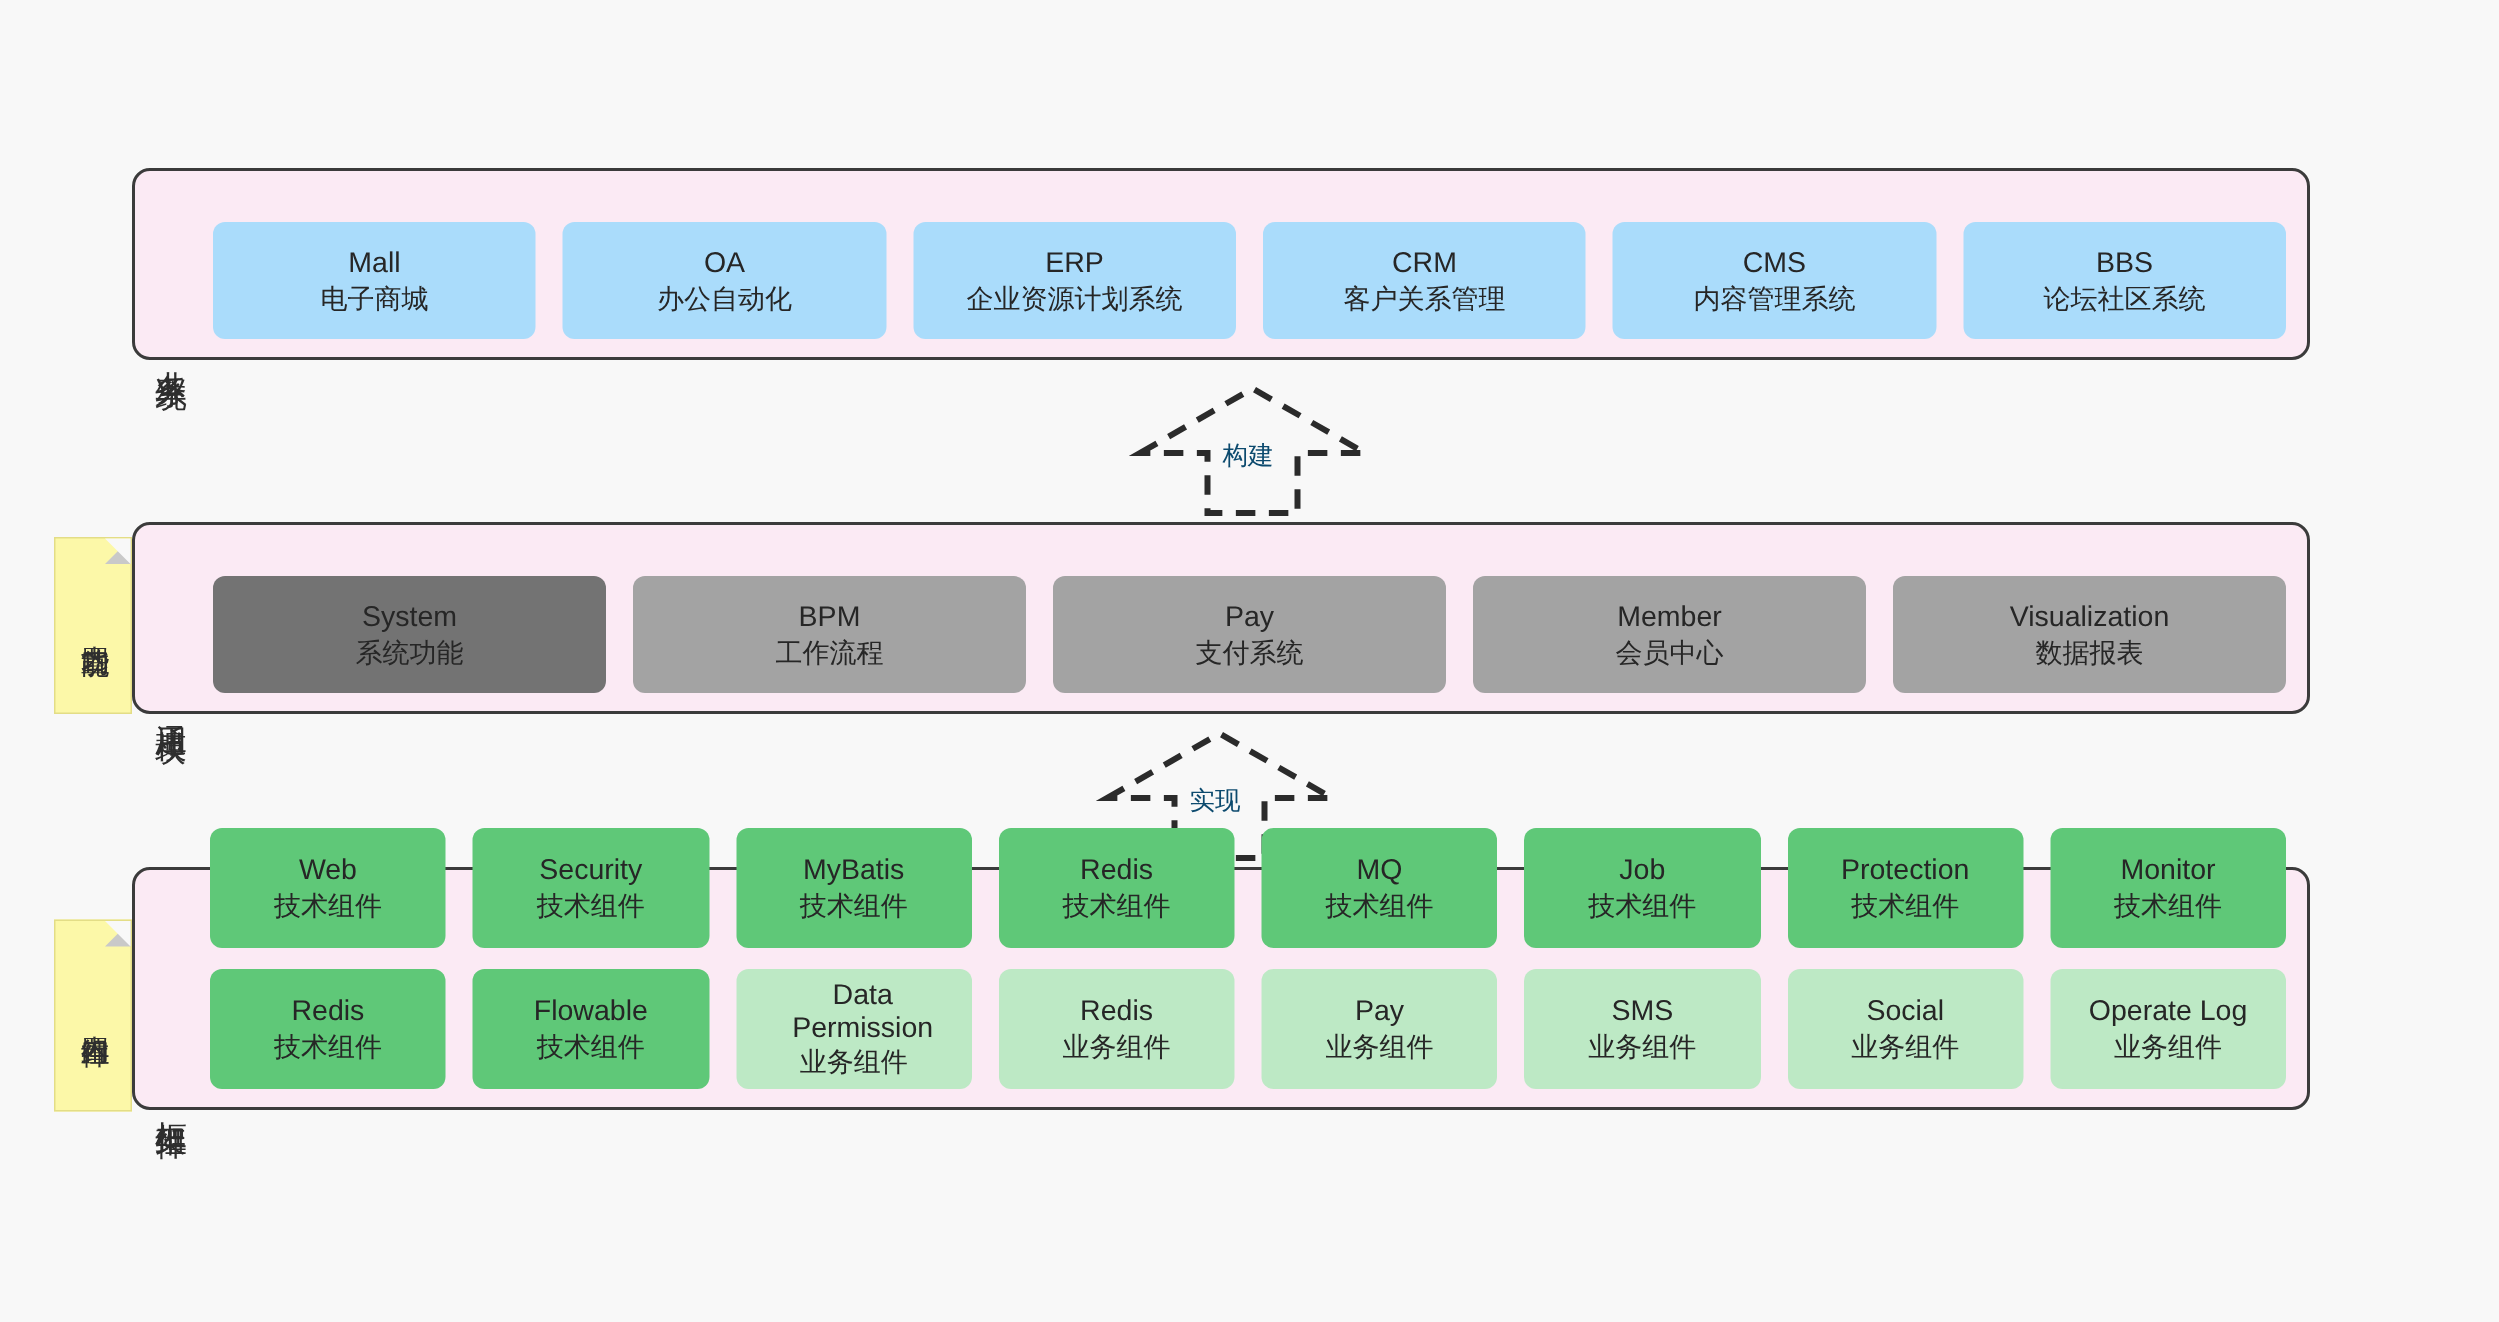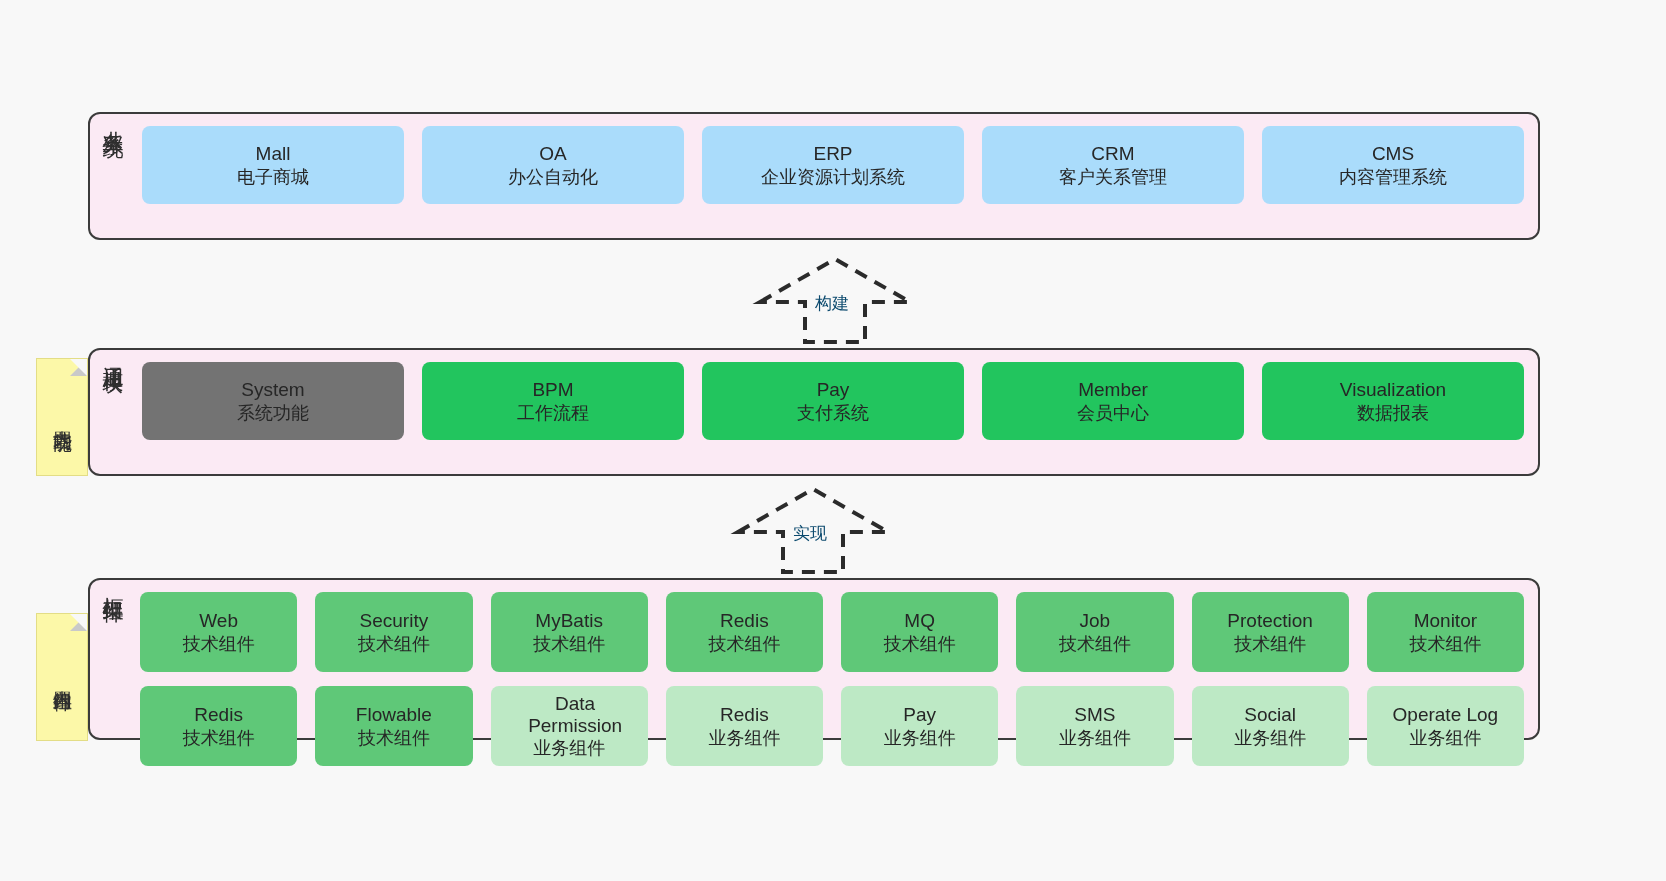--- a/index.html
+++ b/index.html
@@ -11,21 +11,21 @@
   }
   #stage { position: relative; width: 1666px; height: 881px; }
 
   
   .band {
     position: absolute;
     background: #fbeaf4;
     border: 2px solid #3b3b3b;
     border-radius: 12px;
     display: flex;
-    align-items: flex-start;
+    align-items: flex-end;
   }
   .band-label {
     flex: 0 0 auto;
     width: 46px;
     display: flex;
     align-items: center;
     justify-content: center;
     font-size: 21px;
     color: #2e2e2e;
     writing-mode: vertical-rl;
@@ -60,21 +60,21 @@
     color: #262626;
     padding: 6px 4px;
     line-height: 1.25;
   }
   .card .t1 { font-size: 19px; }
   .card .t2 { font-size: 18px; }
   .card.three-line .t1 { line-height: 1.15; margin-left: 12px; }
 
   .h-blue  { background: #aadcfb; }
   .h-red   { background: #737373; }
-  .h-pink  { background: #22c55e; }
+  .h-pink  { background: #a3a3a3; }
   .h-green { background: #5fc878; }
   .h-lgreen{ background: #bde9c5; }
 
   
   #band-business { left: 88px;  top: 112px; width: 1452px; height: 128px; }
   #band-common   { left: 88px;  top: 348px; width: 1452px; height: 128px; }
   #band-framework{ left: 88px;  top: 578px; width: 1452px; height: 162px; }
 
   #band-business .card-row { height: 78px; }
   #band-common   .card-row { height: 78px; }
@@ -158,20 +158,24 @@
           <span class="t2">企业资源计划系统</span>
         </div>
         <div class="card h-blue">
           <span class="t1">CRM</span>
           <span class="t2">客户关系管理</span>
         </div>
         <div class="card h-blue">
           <span class="t1">CMS</span>
           <span class="t2">内容管理系统</span>
         </div>
+        <div class="card h-blue">
+          <span class="t1">BBS</span>
+          <span class="t2">论坛社区系统</span>
+        </div>
       </div>
     </div>
   </div>
 
   <div class="arrow-wrap" id="arrow-build">
     <svg width="160" height="90" viewBox="0 0 160 90">
       <path d="M 5 48 L 80 5 L 155 48 L 110 48 L 110 88 L 50 88 L 50 48 Z" fill="none" stroke="#2b2b2b" stroke-width="4" stroke-dasharray="13,9" stroke-linejoin="miter"></path>
     </svg>
     <span class="arrow-label">构建</span>
   </div>

